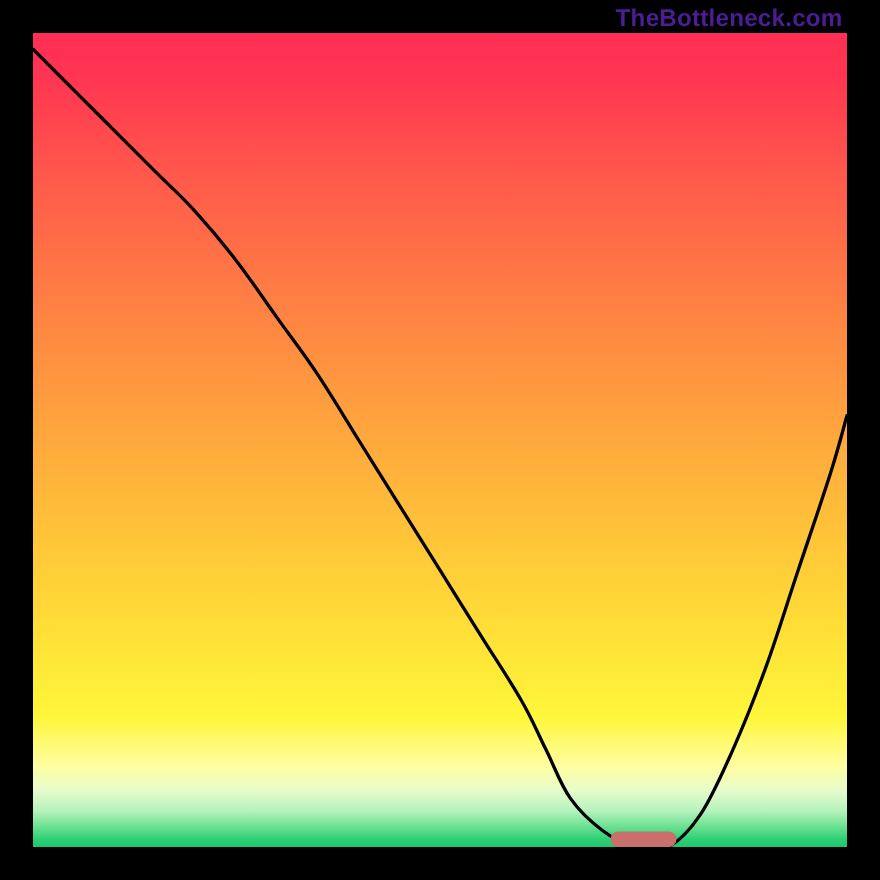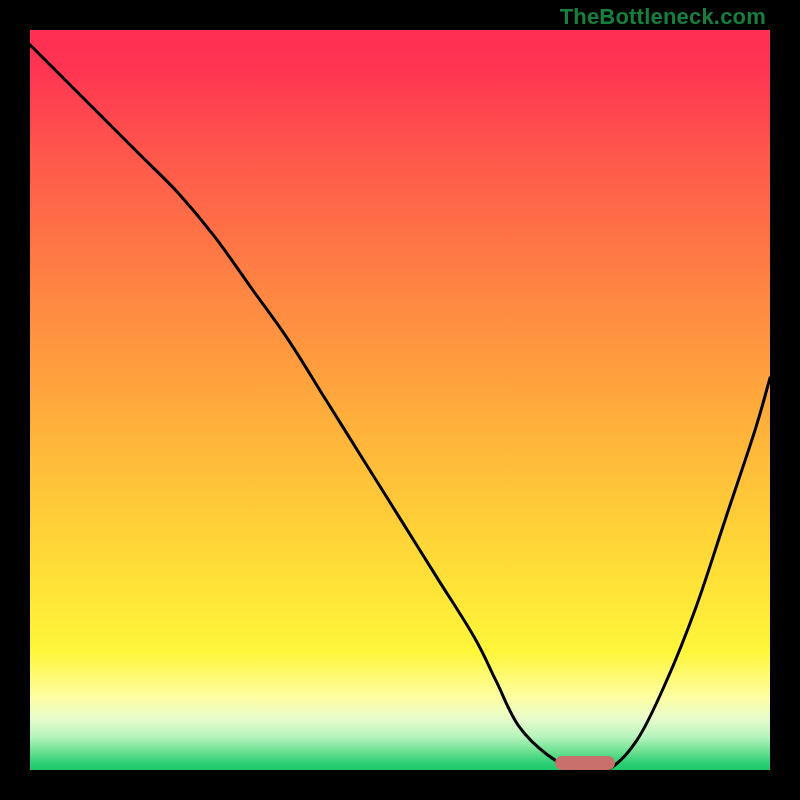--- a/index.html
+++ b/index.html
@@ -47,21 +47,21 @@
     overflow: hidden;
   }
 
   .watermark {
     position: absolute;
     top: 4px;
     right: 34px;
     font-family: Arial, Helvetica, sans-serif;
     font-size: 22px;
     font-weight: bold;
-    color: #15803d;
+    color: #4c1d95;
     letter-spacing: 0.2px;
     z-index: 10;
     user-select: none;
   }
 
   svg.curve {
     position: absolute;
     left: 0;
     top: 0;
     width: 740px;

